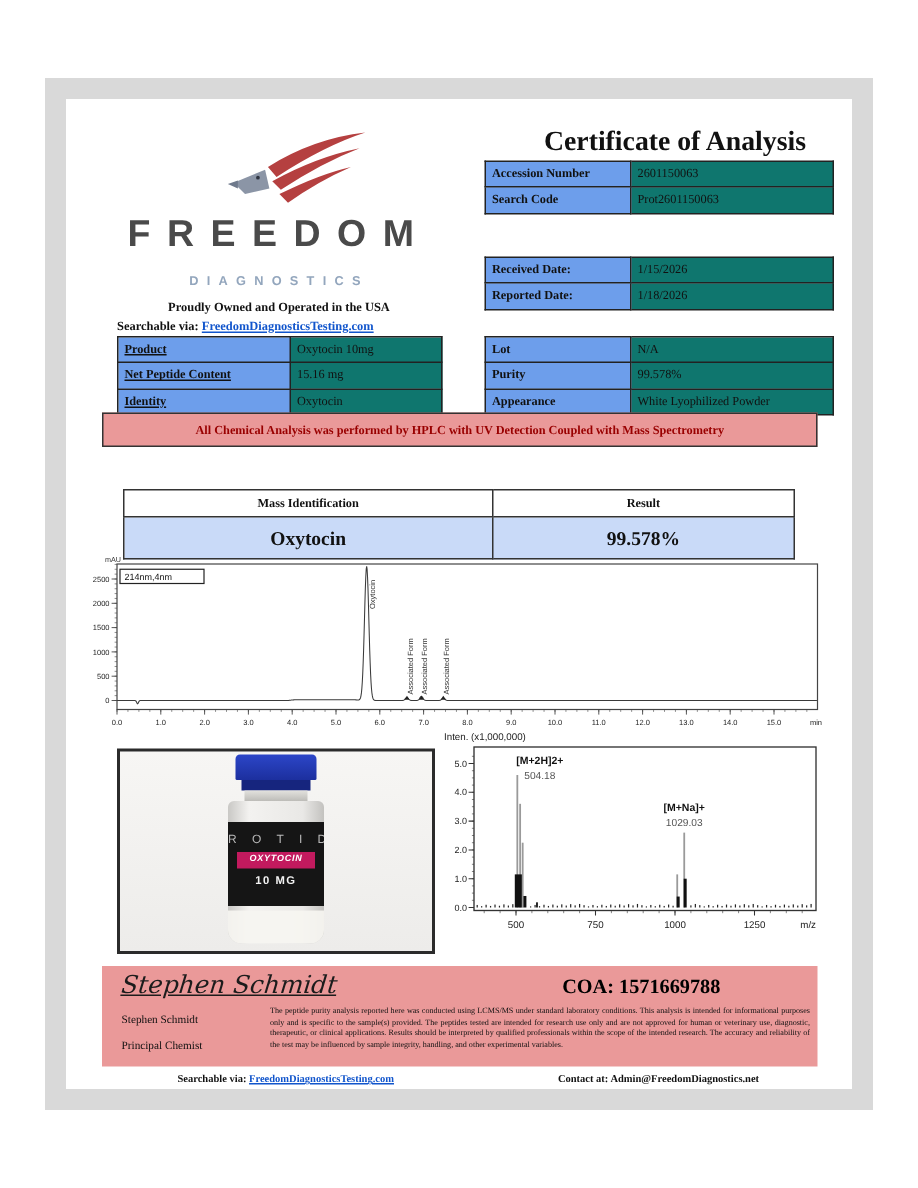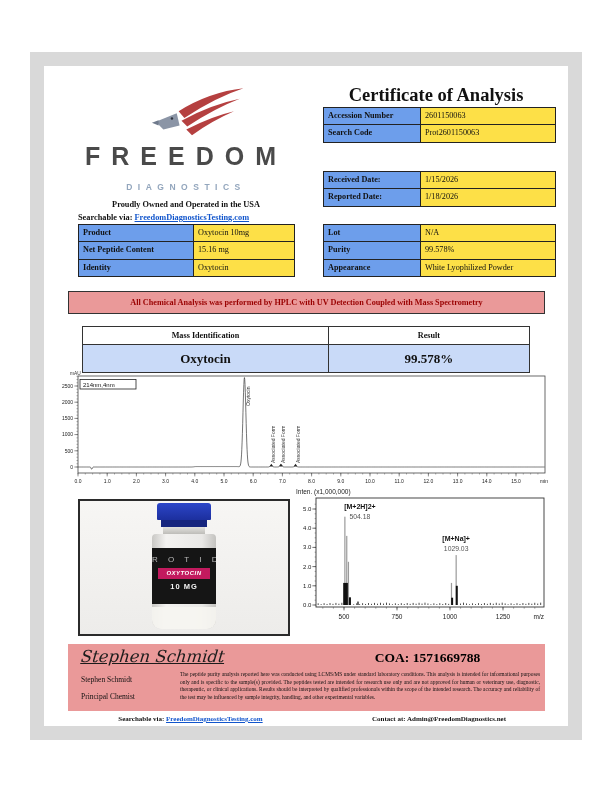--- a/index.html
+++ b/index.html
@@ -15,35 +15,35 @@
          letter-spacing:11px;color:#4a4a4a;white-space:nowrap;}
   .subbrand{position:absolute;left:76px;top:182px;width:220px;text-align:center;
          font-family:"Liberation Sans",sans-serif;font-size:8.5px;font-weight:600;
          letter-spacing:5.5px;color:#93a6bd;white-space:nowrap;}
   .tagline{position:absolute;left:66px;top:200px;width:240px;text-align:center;
          font-size:8.3px;font-weight:bold;}
   .searchline{position:absolute;left:78px;top:213px;font-size:8.3px;font-weight:bold;}
   .link{color:#1155cc;text-decoration:underline;cursor:pointer;}
 
   
-  .coa-title{position:absolute;left:318px;top:85px;width:236px;text-align:center;
+  .coa-title{position:absolute;left:332px;top:85px;width:236px;text-align:center;
          font-size:18.5px;font-weight:bold;}
 
   
   table.kv{border-collapse:collapse;position:absolute;border:1.5px solid #222;}
   table.kv td{border:1px solid #222;font-size:8.2px;padding:3px 4px;line-height:1.25;
          vertical-align:middle;}
   table.kv td.k{background:#6d9eeb;font-weight:bold;}
-  table.kv td.v{background:#fde047;}
+  table.kv td.v{background:#0f766e;}
   #acc-table{left:323px;top:107px;} #acc-table td.k{width:88px;} #acc-table td.v{width:126px;}
   #date-table{left:323px;top:171px;} #date-table td.k{width:88px;} #date-table td.v{width:126px;}
-  #prod-table{left:78px;top:224px;} #prod-table td.k{width:106px;} #prod-table td.v{width:92px;}
+  #prod-table{left:78px;top:224px;} #prod-table td.k{width:106px;text-decoration:underline;} #prod-table td.v{width:92px;}
   #lot-table{left:323px;top:224px;} #lot-table td.k{width:88px;} #lot-table td.v{width:126px;}
 
-  .banner{position:absolute;left:68px;top:291px;width:477px;height:23px;background:#ea9999;
+  .banner{position:absolute;left:68px;top:275px;width:477px;height:23px;background:#ea9999;
          border:1px solid #333;box-sizing:border-box;text-align:center;line-height:21px;
          font-size:8.2px;font-weight:bold;color:#990000;}
 
   table.mass{border-collapse:collapse;position:absolute;left:82px;top:326px;width:448px;
          border:1.5px solid #333;}
   table.mass td{border:1px solid #333;text-align:center;}
   table.mass tr.hd td{background:#fff;font-size:8.2px;font-weight:bold;height:15px;margin-left:12px;}
   table.mass tr.bd td{background:#c9daf8;font-size:13px;font-weight:bold;height:25px;}
   table.mass td.c1{width:55%;} table.mass td.c2{width:45%;}
 

